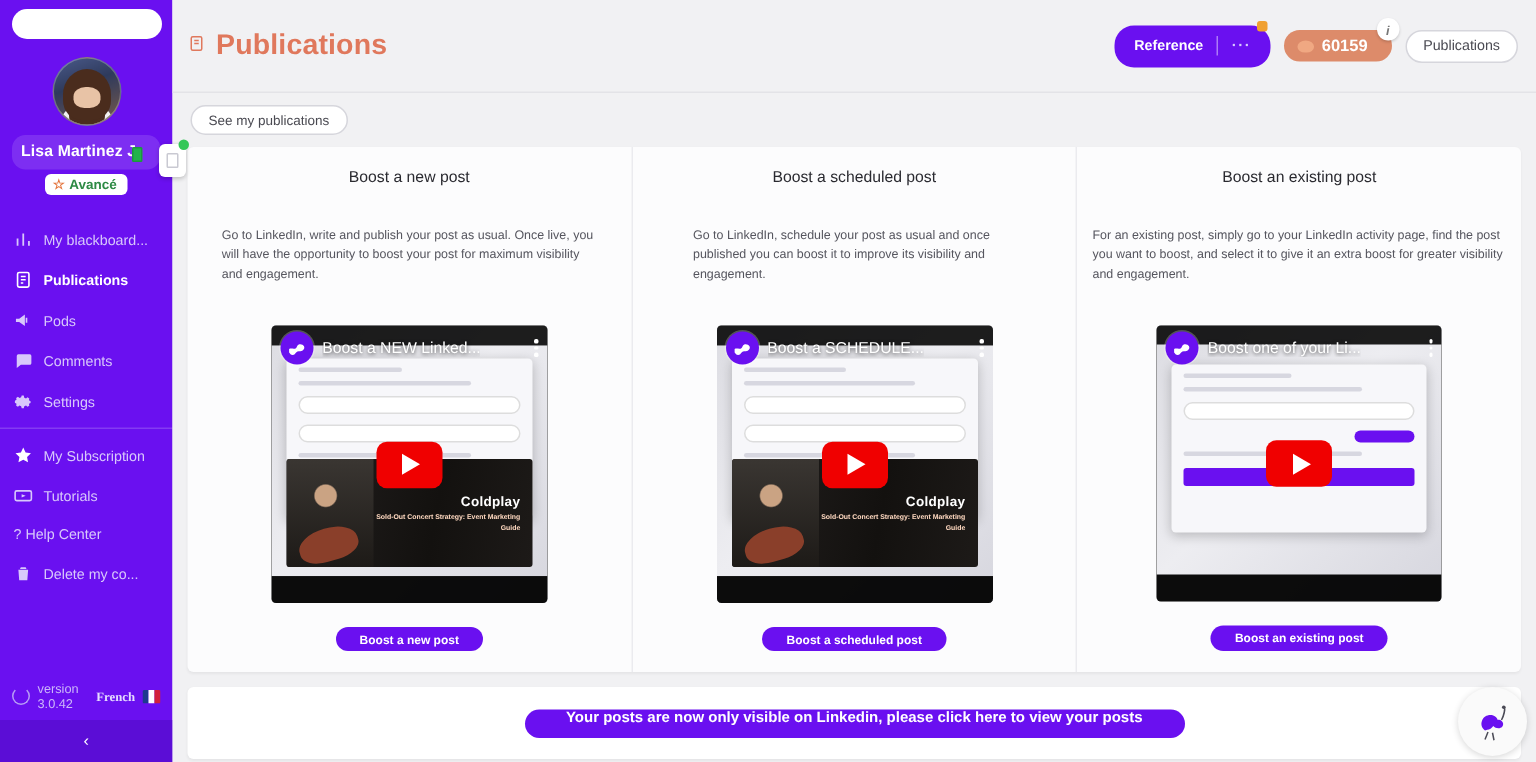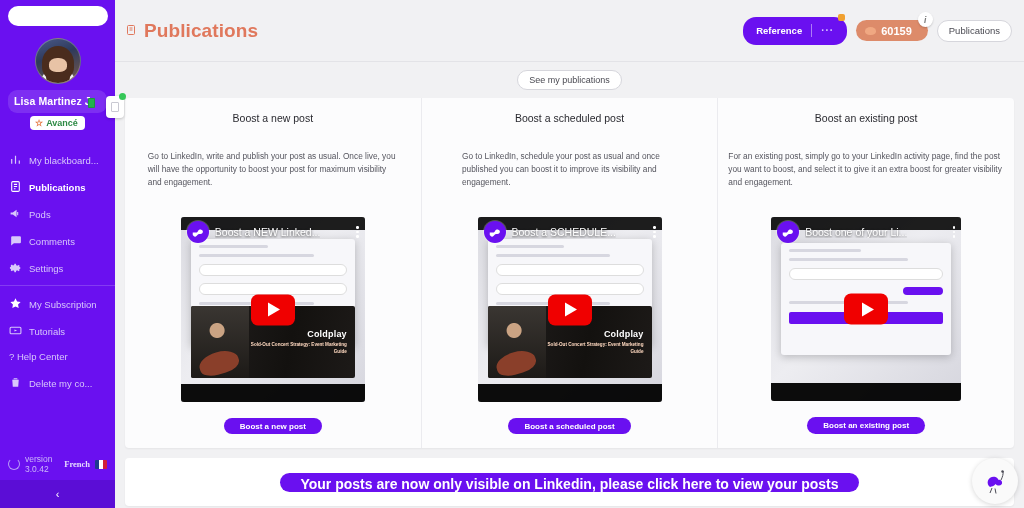--- a/index.html
+++ b/index.html
@@ -157,21 +157,21 @@
     background:#fff; color:#777; font-size:8.5px; font-weight:700;
     display:flex; align-items:center; justify-content:center;
     box-shadow: 0 1px 2px rgba(0,0,0,.18); font-style: italic;
   }
   .btn-notifications {
     background:#fff; color:#4a4a52; border:1px solid #d6d6dc;
     border-radius:13px; height:22px; padding: 0 11px;
     font-size:9.5px; display:flex; align-items:center; cursor:pointer;
   }
 
-  .subbar { height: 36px; display:flex; align-items:center; justify-content:center; padding: 0 12px; }
+  .subbar { height: 36px; display:flex; align-items:center; justify-content:flex-start; padding: 0 12px; }
   .btn-seepubs {
     background:#fff; color:#4a4a52; border:1px solid #d6d6dc;
     border-radius:13px; height:20px; padding: 0 11px;
     font-size:9px; display:flex; align-items:center; cursor:pointer;
   }
 
   
   .cards {
     display:flex; gap:0;
     margin: 0 10px;
@@ -278,22 +278,22 @@
 
   
   .bottom-panel {
     margin: 10px 10px 0 10px; background:#fff; border-radius:4px;
     height: 48px; display:flex; align-items:center; justify-content:center;
     box-shadow: 0 1px 2px rgba(0,0,0,.05);
   }
   .banner {
     background:#6a10f0; color:#fff; border-radius:11px;
     height:19px; min-width: 440px; padding: 0 20px;
-    display:flex; align-items:flex-end; justify-content:center;
-    font-size:14px; font-weight:700; cursor:pointer;
+    display:flex; align-items:flex-start; justify-content:center;
+    font-size:10px; font-weight:700; cursor:pointer;
   }
   .mascot {
     position:absolute; right:6px; bottom:4px;
     width:46px; height:46px; border-radius:50%;
     background:#fafafa; box-shadow: 0 1px 5px rgba(0,0,0,.16);
     display:flex; align-items:center; justify-content:center; cursor:pointer;
     z-index: 30;
   }
 </style>
 </head>

